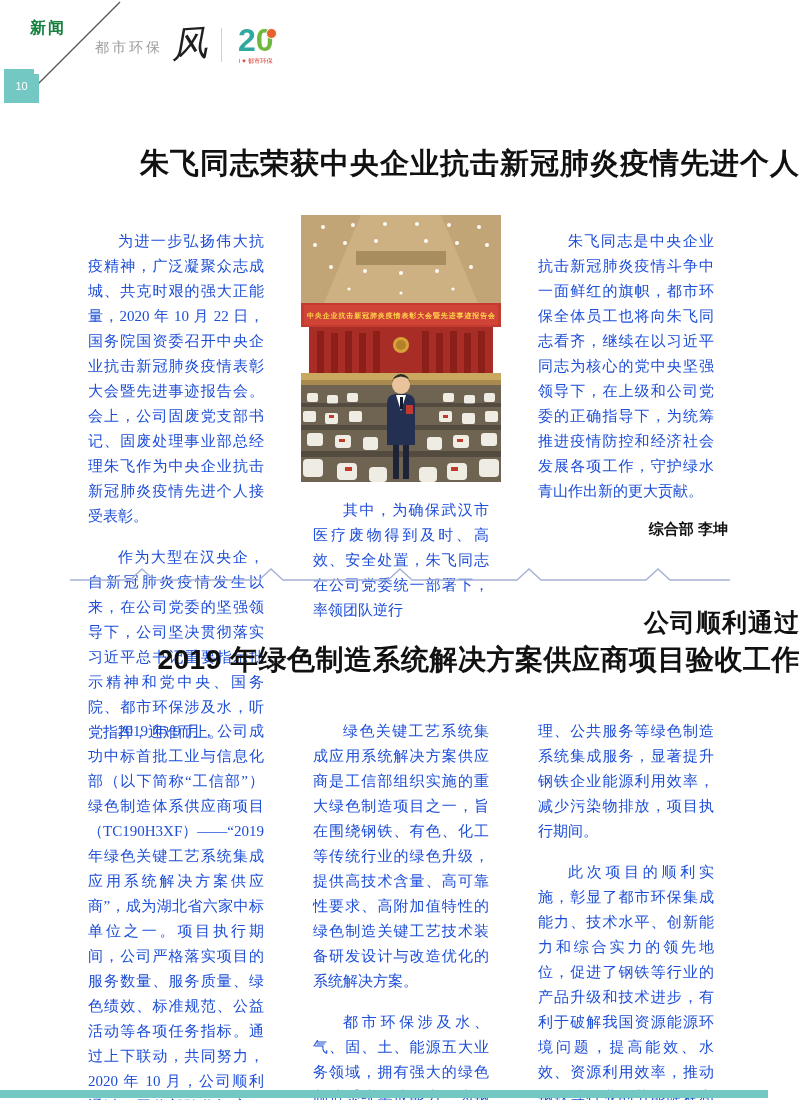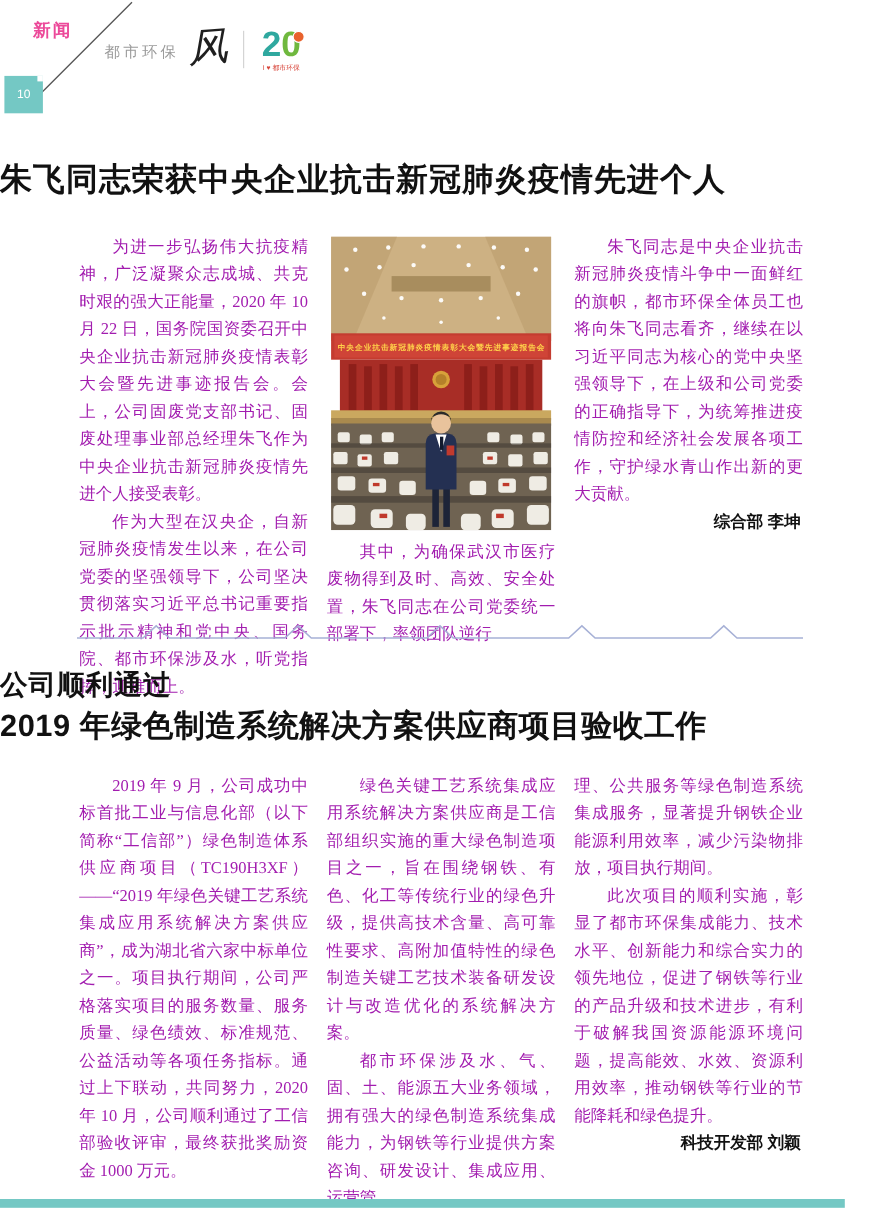--- a/index.html
+++ b/index.html
@@ -1,21 +1,21 @@
 <!DOCTYPE html>
 <html><head>
 <meta charset="utf-8">
 <style>
   html,body{margin:0;padding:0;background:#e8e8e8;}
   .page{position:relative;width:800px;height:1100px;background:#ffffff;margin:0 auto;
         overflow:hidden;font-family:"Liberation Serif","DejaVu Serif",serif;color:#1a1a1a;}
 
   
   .section-label{position:absolute;left:30px;top:18px;font-family:Liberation Serif, serif;
-        font-weight:bold;font-size:16px;color:#ec4899;letter-spacing:2px;}
+        font-weight:bold;font-size:16px;color:#15803d;letter-spacing:2px;}
   .corner-svg{position:absolute;left:0;top:0;}
   .page-num-box{position:absolute;left:4px;top:69px;width:35px;height:34px;background:#74c8c4;
         display:flex;align-items:center;justify-content:center;}
   .page-num-box .notch{position:absolute;right:0;top:0;width:5px;height:5px;background:#ffffff;}
   .page-num{font-family:"Liberation Sans","DejaVu Sans",sans-serif;font-size:11px;color:#ffffff;}
   .brand{position:absolute;left:95px;top:26px;display:flex;align-items:flex-start;}
   .brand-name{font-family:Liberation Sans, sans-serif;font-size:14px;color:#9b9b9b;
         letter-spacing:3px;margin-top:13px;}
   .brand-glyph{font-size:36px;line-height:36px;color:#1f1f1f;font-style:italic;margin:0 10px 0 8px;
         transform:rotate(-4deg);font-family:"DejaVu Serif",serif;}
@@ -24,32 +24,32 @@
   .anniv-digits{display:flex;align-items:center;font-family:"Liberation Sans","DejaVu Sans",sans-serif;
         font-weight:bold;font-size:32px;line-height:32px;}
   .anniv-d1{color:#2fa89f;}
   .anniv-d2{color:#6fb83e;}
   .anniv-dot{position:absolute;right:0px;top:4px;width:9px;height:9px;border-radius:50%;
         background:#e8622d;border:1.5px solid #fff;}
   .anniv-tagline{font-family:"Liberation Sans","DejaVu Sans",sans-serif;font-size:8px;color:#d8453a;
         transform:scale(0.78);transform-origin:center top;white-space:nowrap;margin-top:1px;}
 
   
-  .headline{position:absolute;left:0;width:800px;text-align:left;
+  .headline{position:absolute;left:0;width:800px;text-align:right;
         font-family:"Liberation Sans","DejaVu Sans",sans-serif;font-weight:bold;color:#111;}
   .h1a{top:144px;font-size:29px;letter-spacing:1px;}
   .h2a{top:606px;font-size:25px;letter-spacing:1px;}
   .h2b{top:641px;font-size:28px;letter-spacing:0.5px;}
 
   
   .cols{position:absolute;left:72px;width:658px;display:flex;gap:17px;}
   .cols-a1{top:213px;}
   .cols-a2{top:703px;}
   .col{width:208px;flex:0 0 208px;}
-  p.body{margin:0;font-size:15px;line-height:25px;text-align:justify;color:#a21caf;}
+  p.body{margin:16px;font-size:15px;line-height:25px;text-align:justify;color:#1d4ed8;}
   p.indent{text-indent:2em;}
   .byline{margin-top:2px;font-family:"Liberation Sans","DejaVu Sans",sans-serif;font-weight:bold;
         font-size:15px;text-align:right;color:#111;padding-right:2px;}
 
   
   .photo{width:202px;height:267px;margin:2px 0 8px 3px;display:block;}
 
   
   .divider-svg{position:absolute;left:70px;top:566px;}
 

